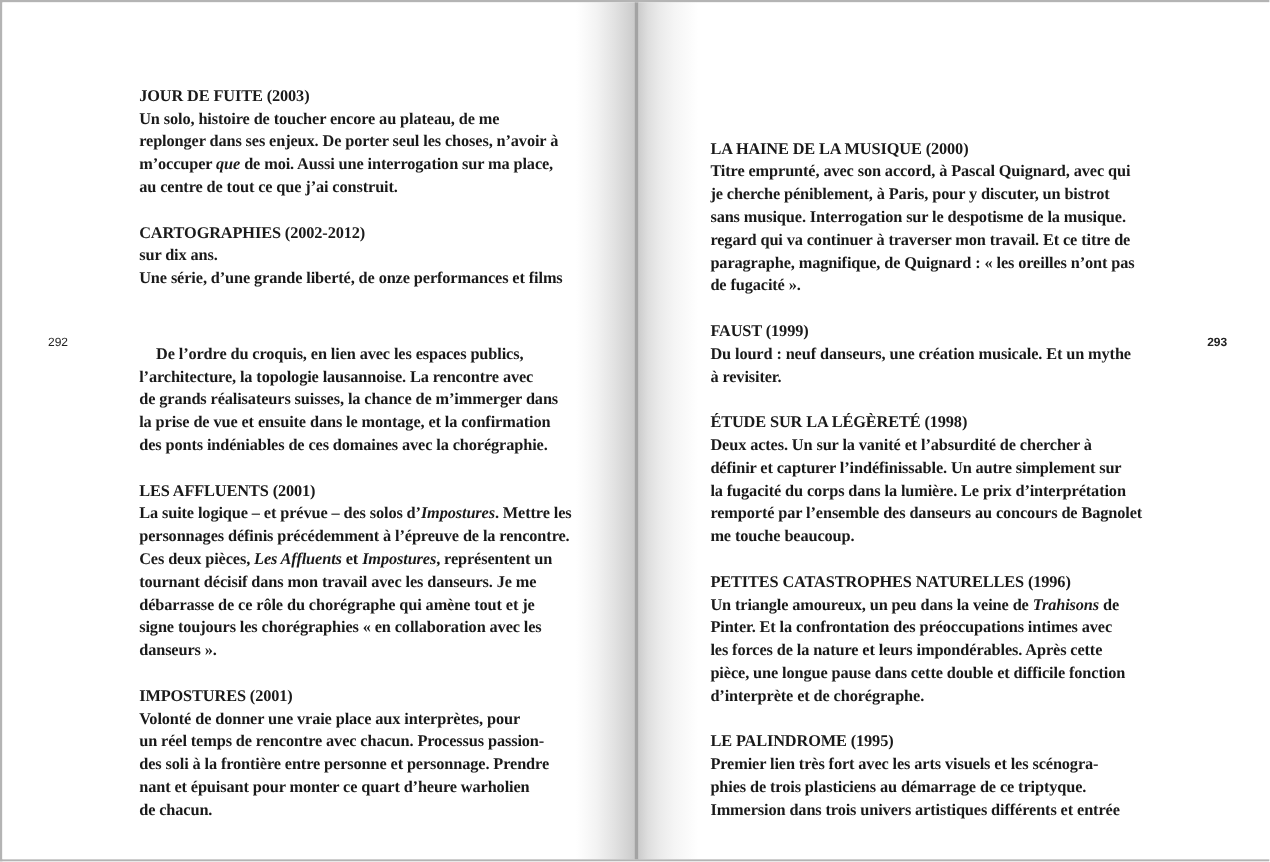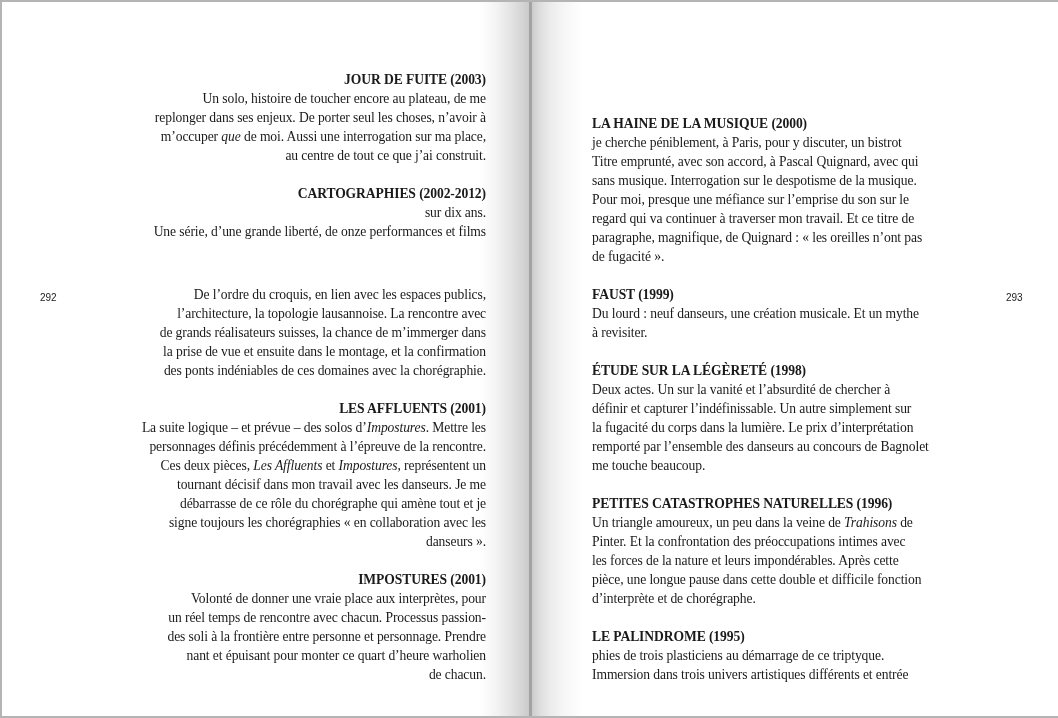--- a/index.html
+++ b/index.html
@@ -60,50 +60,50 @@
       width: 3px;
       height: 100%;
       background: #a3a3a3;
     }
     .page-number {
       position: absolute;
       top: 278px;
       font-family: "Liberation Sans", "DejaVu Sans", sans-serif;
       font-size: 10px;
       color: #222;
-      margin-top: 12px;
     }
     .page-number.left { left: 38px; }
-    .page-number.right { left: 1004px; }
+    .page-number.right { left: 1004px; font-weight: bold; }
 
     .column {
       position: absolute;
       top: 68px;
       font-size: 13.6px;
       line-height: 19px;
       letter-spacing: -0.1px;
     }
-    .column.left { left: 114px; width: 370px; text-align: right; }
+    .column.left { left: 114px; width: 370px; }
     .column.right { left: 590px; width: 370px; margin-top: 44px; }
 
     .entry {
       margin: 0 0 19px 0;
     }
     .entry-title {
       font-weight: bold;
       font-size: 13.6px;
       letter-spacing: -0.1px;
       white-space: nowrap;
     }
     .entry-title .year {
       font-weight: bold;
     }
     .line {
       display: block;
       white-space: nowrap;
+      font-weight: bold;
     }
     .line.indent {
       padding-left: 14px;
       margin-top: 44px;
     }
     em { font-style: italic; }
   </style>
 </head>
 <body>
 
@@ -157,24 +157,23 @@
           <span class="line"><span>des soli à la frontière entre personne et personnage. Prendre</span></span>
           <span class="line"><span>nant et épuisant pour monter ce quart d’heure warholien</span></span>
           <span class="line"><span>de chacun.</span></span>
         </div>
       </div>
     </div>
   <div class="column right">
       <div class="entry">
         <div class="entry-title"><span>LA HAINE DE LA MUSIQUE</span> <span class="year">(2000)</span></div>
         <div class="entry-body">
+          <span class="line"><span>Titre emprunté, avec son accord, à Pascal Quignard, avec qui</span></span>
           <span class="line"><span>je cherche péniblement, à Paris, pour y discuter, un bistrot</span></span>
-          <span class="line"><span>Titre emprunté, avec son accord, à Pascal Quignard, avec qui</span></span>
           <span class="line"><span>sans musique. Interrogation sur le despotisme de la musique.</span></span>
-          <span class="line"><span>Pour moi, presque une méfiance sur l’emprise du son sur le</span></span>
           <span class="line"><span>regard qui va continuer à traverser mon travail. Et ce titre de</span></span>
           <span class="line"><span>paragraphe, magnifique, de Quignard : « les oreilles n’ont pas</span></span>
           <span class="line"><span>de fugacité ».</span></span>
         </div>
       </div>
       <div class="entry">
         <div class="entry-title"><span>FAUST</span> <span class="year">(1999)</span></div>
         <div class="entry-body">
           <span class="line"><span>Du lourd : neuf danseurs, une création musicale. Et un mythe</span></span>
           <span class="line"><span>à revisiter.</span></span>
@@ -196,18 +195,19 @@
           <span class="line"><span>Un triangle amoureux, un peu dans la veine de </span><em>Trahisons</em><span> de</span></span>
           <span class="line"><span>Pinter. Et la confrontation des préoccupations intimes avec</span></span>
           <span class="line"><span>les forces de la nature et leurs impondérables. Après cette</span></span>
           <span class="line"><span>pièce, une longue pause dans cette double et difficile fonction</span></span>
           <span class="line"><span>d’interprète et de chorégraphe.</span></span>
         </div>
       </div>
       <div class="entry">
         <div class="entry-title"><span>LE PALINDROME</span> <span class="year">(1995)</span></div>
         <div class="entry-body">
+          <span class="line"><span>Premier lien très fort avec les arts visuels et les scénogra-</span></span>
           <span class="line"><span>phies de trois plasticiens au démarrage de ce triptyque.</span></span>
           <span class="line"><span>Immersion dans trois univers artistiques différents et entrée</span></span>
         </div>
       </div>
     </div>
 </div>
 
 </body></html>

